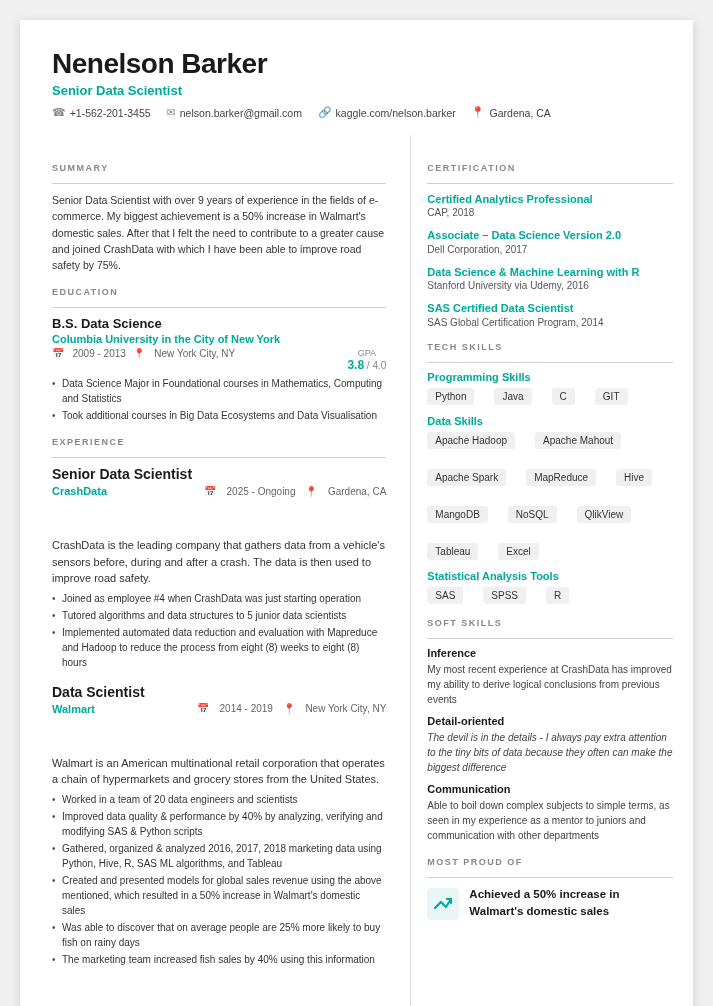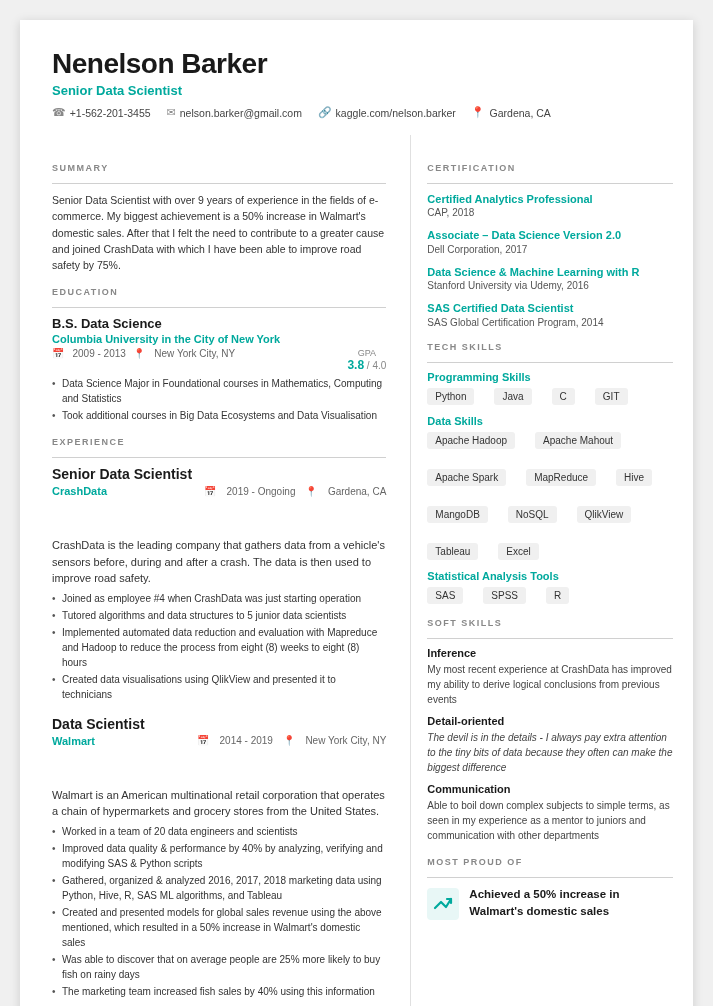--- a/index.html
+++ b/index.html
@@ -329,31 +329,30 @@
       <div class="section-wrapper">
         <div class="section-title">EXPERIENCE</div>
         <hr class="section-divider">
         <div id="experience-jobs">
             <div class="exp-block">
       <div class="exp-role">Senior Data Scientist</div>
       <div class="exp-meta-row">
         <div class="exp-company">CrashData</div>
         <div class="exp-dates-loc">
           <span>📅</span>
-          <span>2019 - Ongoing</span>
+          <span>2025 - Ongoing</span>
           <span>📍</span>
           <span>Gardena, CA</span>
         </div>
       </div>
       <p class="exp-desc">CrashData is the leading company that gathers data from a vehicle's sensors before, during and after a crash. The data is then used to improve road safety.</p>
     <ul class="bullet-list">
                 <li>Joined as employee #4 when CrashData was just starting operation</li>
                 <li>Tutored algorithms and data structures to 5 junior data scientists</li>
                 <li>Implemented automated data reduction and evaluation with Mapreduce and Hadoop to reduce the process from eight (8) weeks to eight (8) hours</li>
-                <li>Created data visualisations using QlikView and presented it to technicians</li>
               </ul>
             </div>
             <div class="exp-block">
       <div class="exp-role">Data Scientist</div>
       <div class="exp-meta-row">
         <div class="exp-company">Walmart</div>
         <div class="exp-dates-loc">
           <span>📅</span>
           <span>2014 - 2019</span>
           <span>📍</span>

